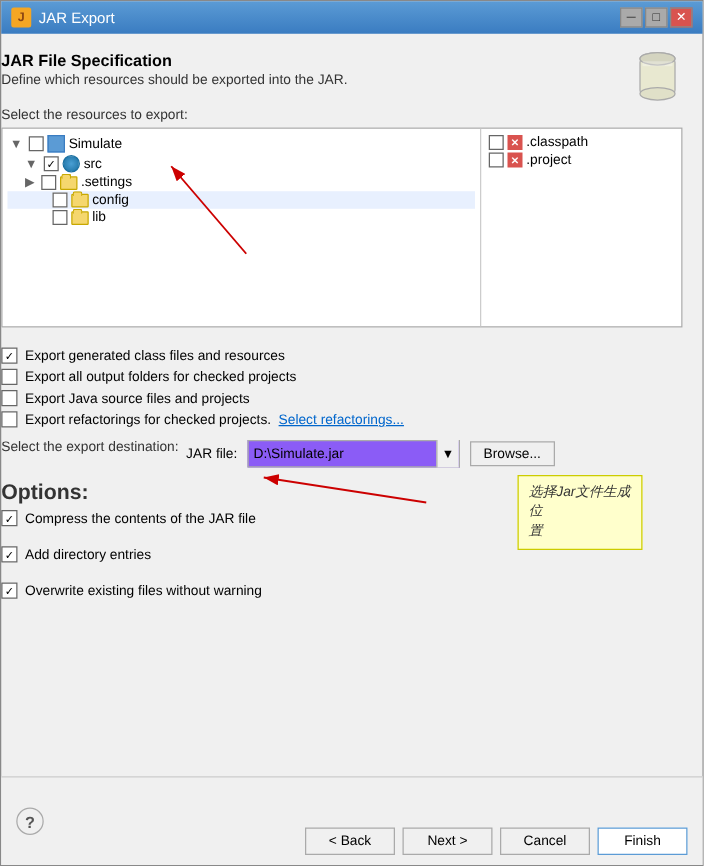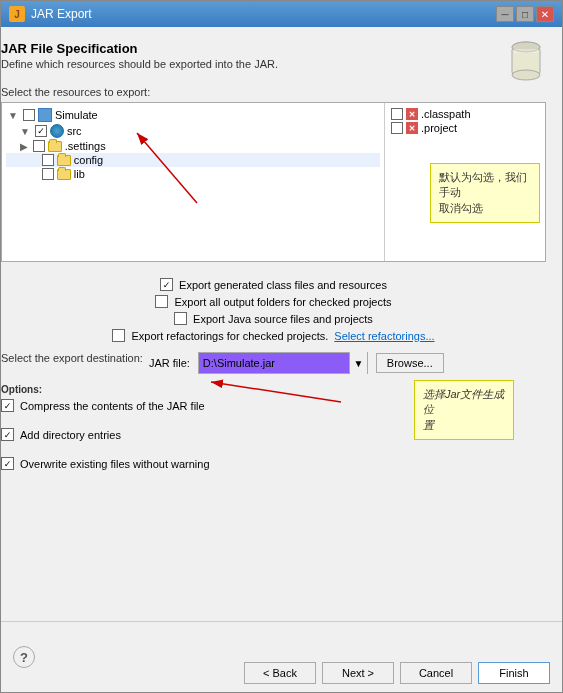--- a/index.html
+++ b/index.html
@@ -184,21 +184,20 @@
       align-items: center;
       justify-content: center;
       font-size: 8px;
       font-weight: bold;
       flex-shrink: 0;
     }
     .options-section {
       display: flex;
       flex-direction: column;
       gap: 4px;
-      align-items: center;
     }
     .option-row {
       display: flex;
       align-items: center;
       gap: 6px;
       font-size: 11px;
     }
     .option-checkbox {
       width: 13px;
       height: 13px;
@@ -263,21 +262,21 @@
     }
     .browse-btn {
       padding: 3px 10px;
       background: #f0f0f0;
       border: 1px solid #aaa;
       font-size: 11px;
       cursor: pointer;
       white-space: nowrap;
     }
     .options-label {
-      font-size: 10px;
+      font-size: 17px;
       font-weight: bold;
       color: #333;
     }
     .bottom-bar {
       border-top: 1px solid #ccc;
       padding: 8px 12px;
       display: flex;
       align-items: center;
       justify-content: space-between;
       background: #f0f0f0;
@@ -421,24 +420,20 @@
             <span>.classpath</span>
           </div>
 
           <div class="tree-item">
             <div class="checkbox"></div>
             <div class="x-icon">✕</div>
             <span>.project</span>
           </div>
         </div>
 
-        <div class="tooltip-box" style="position:absolute;right:5px;top:60px;width:110px;z-index:20;">
-          <span>默认为勾选，我们手动</span><br>
-          <span>取消勾选</span>
-        </div>
 
         <svg class="arrow-svg" style="position:absolute;top:0;left:0;width:100%;height:100%;z-index:15;">
           <defs>
             <marker id="arrowhead1" markerWidth="8" markerHeight="6" refX="8" refY="3" orient="auto">
               <polygon points="0 0, 8 3, 0 6" fill="#cc0000"></polygon>
             </marker>
           </defs>
           <line x1="195" y1="100" x2="135" y2="30" stroke="#cc0000" stroke-width="1.5" marker-end="url(#arrowhead1)"></line>
         </svg>
       </div>

